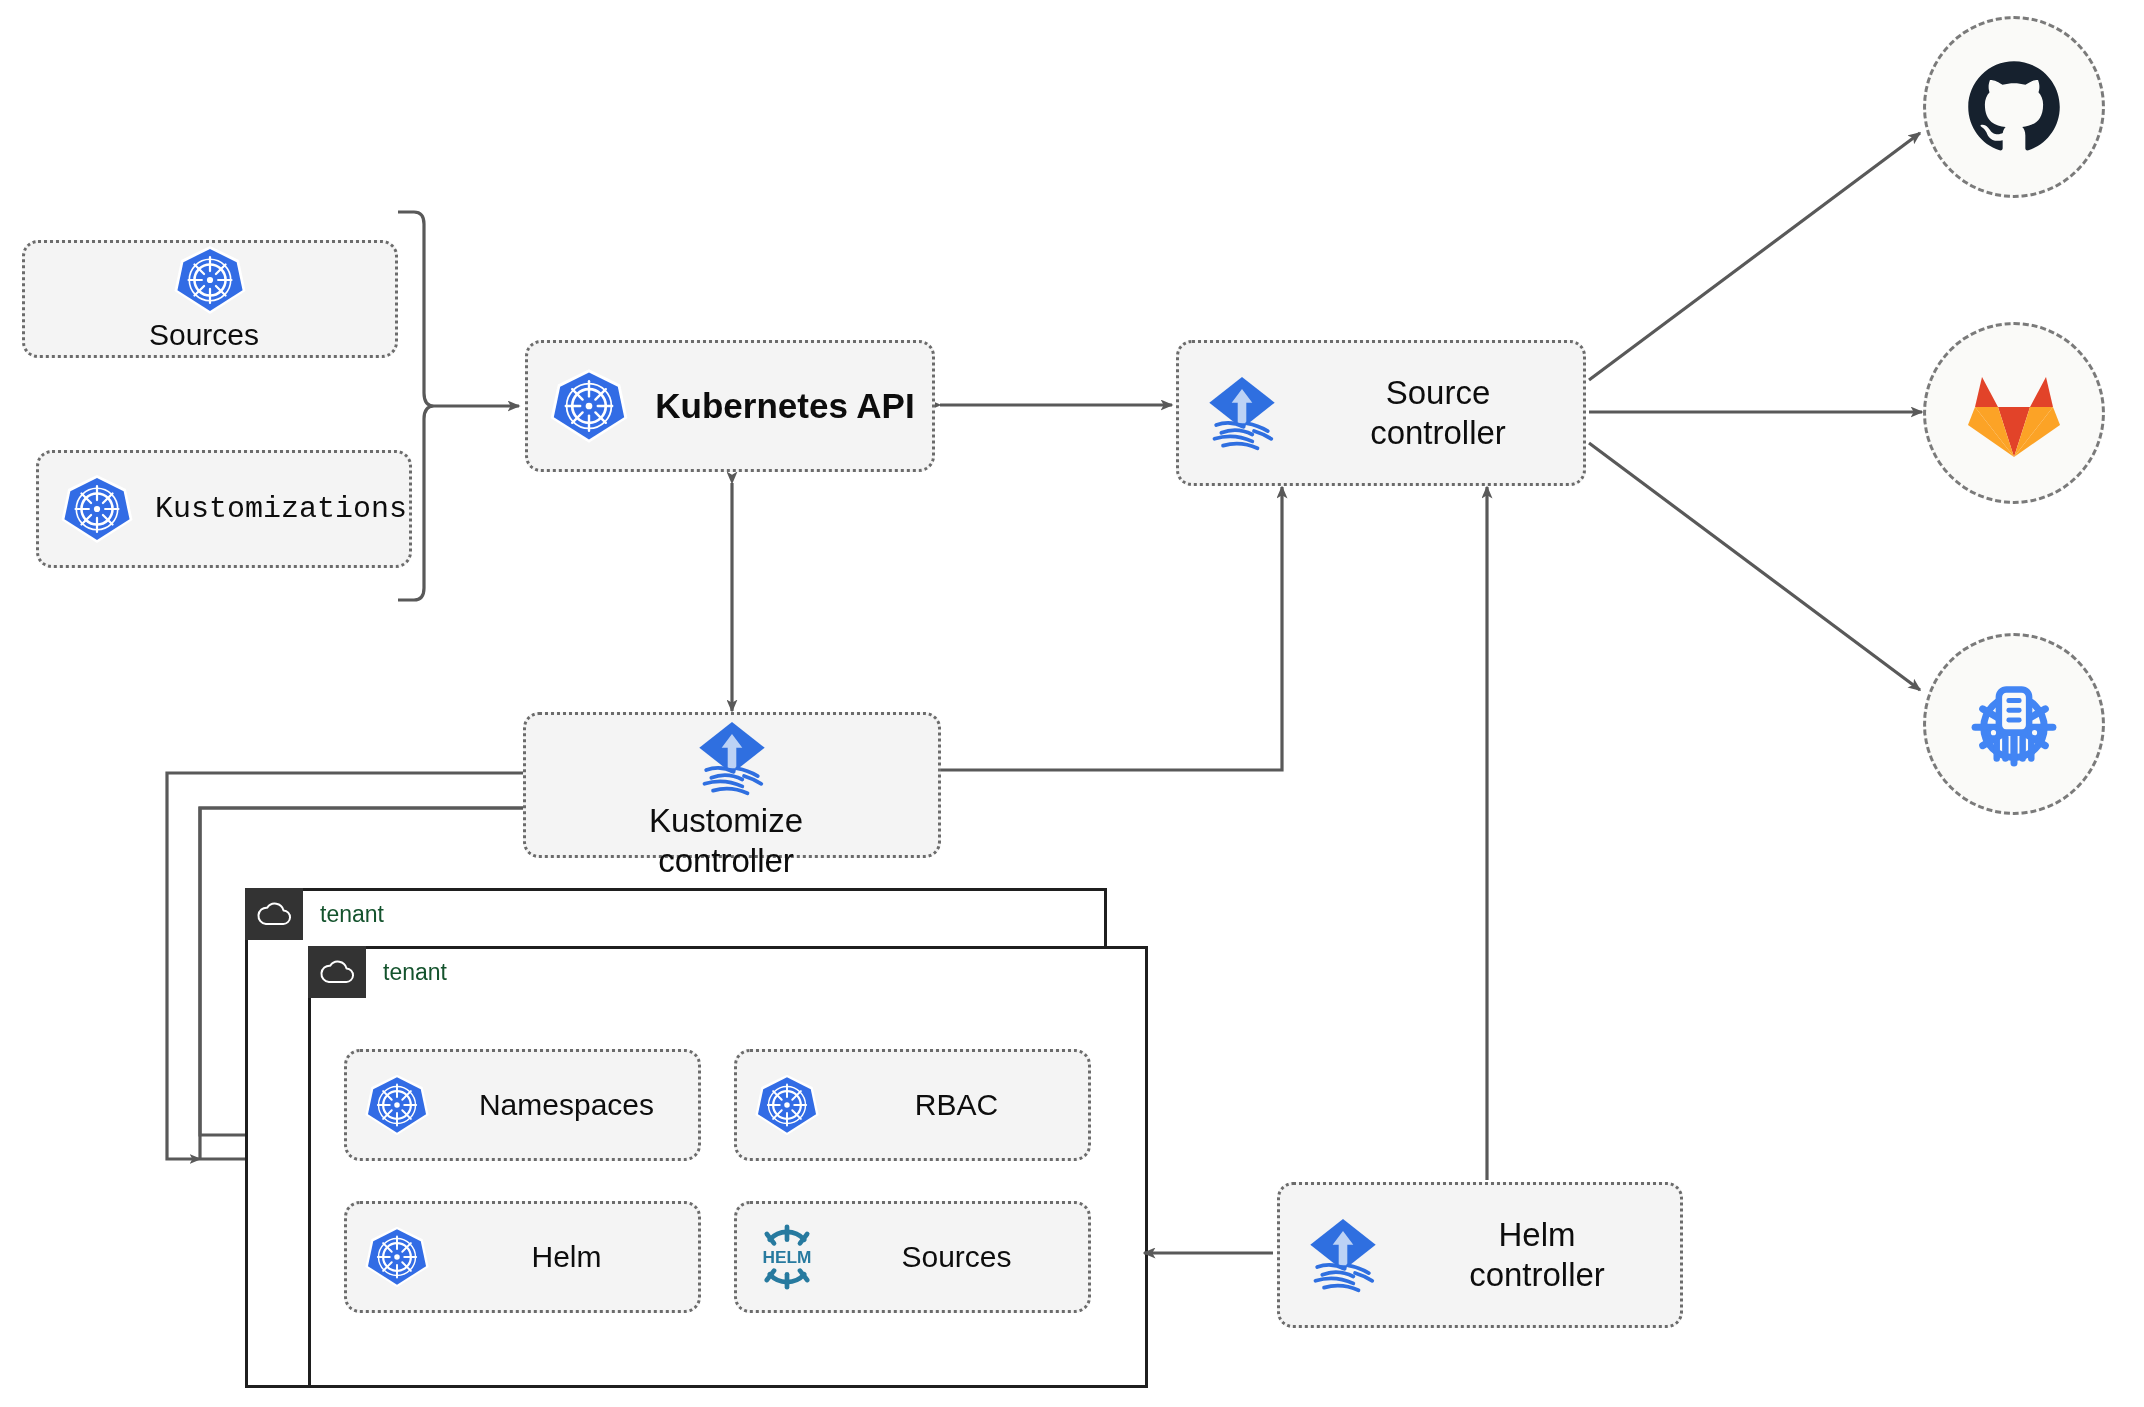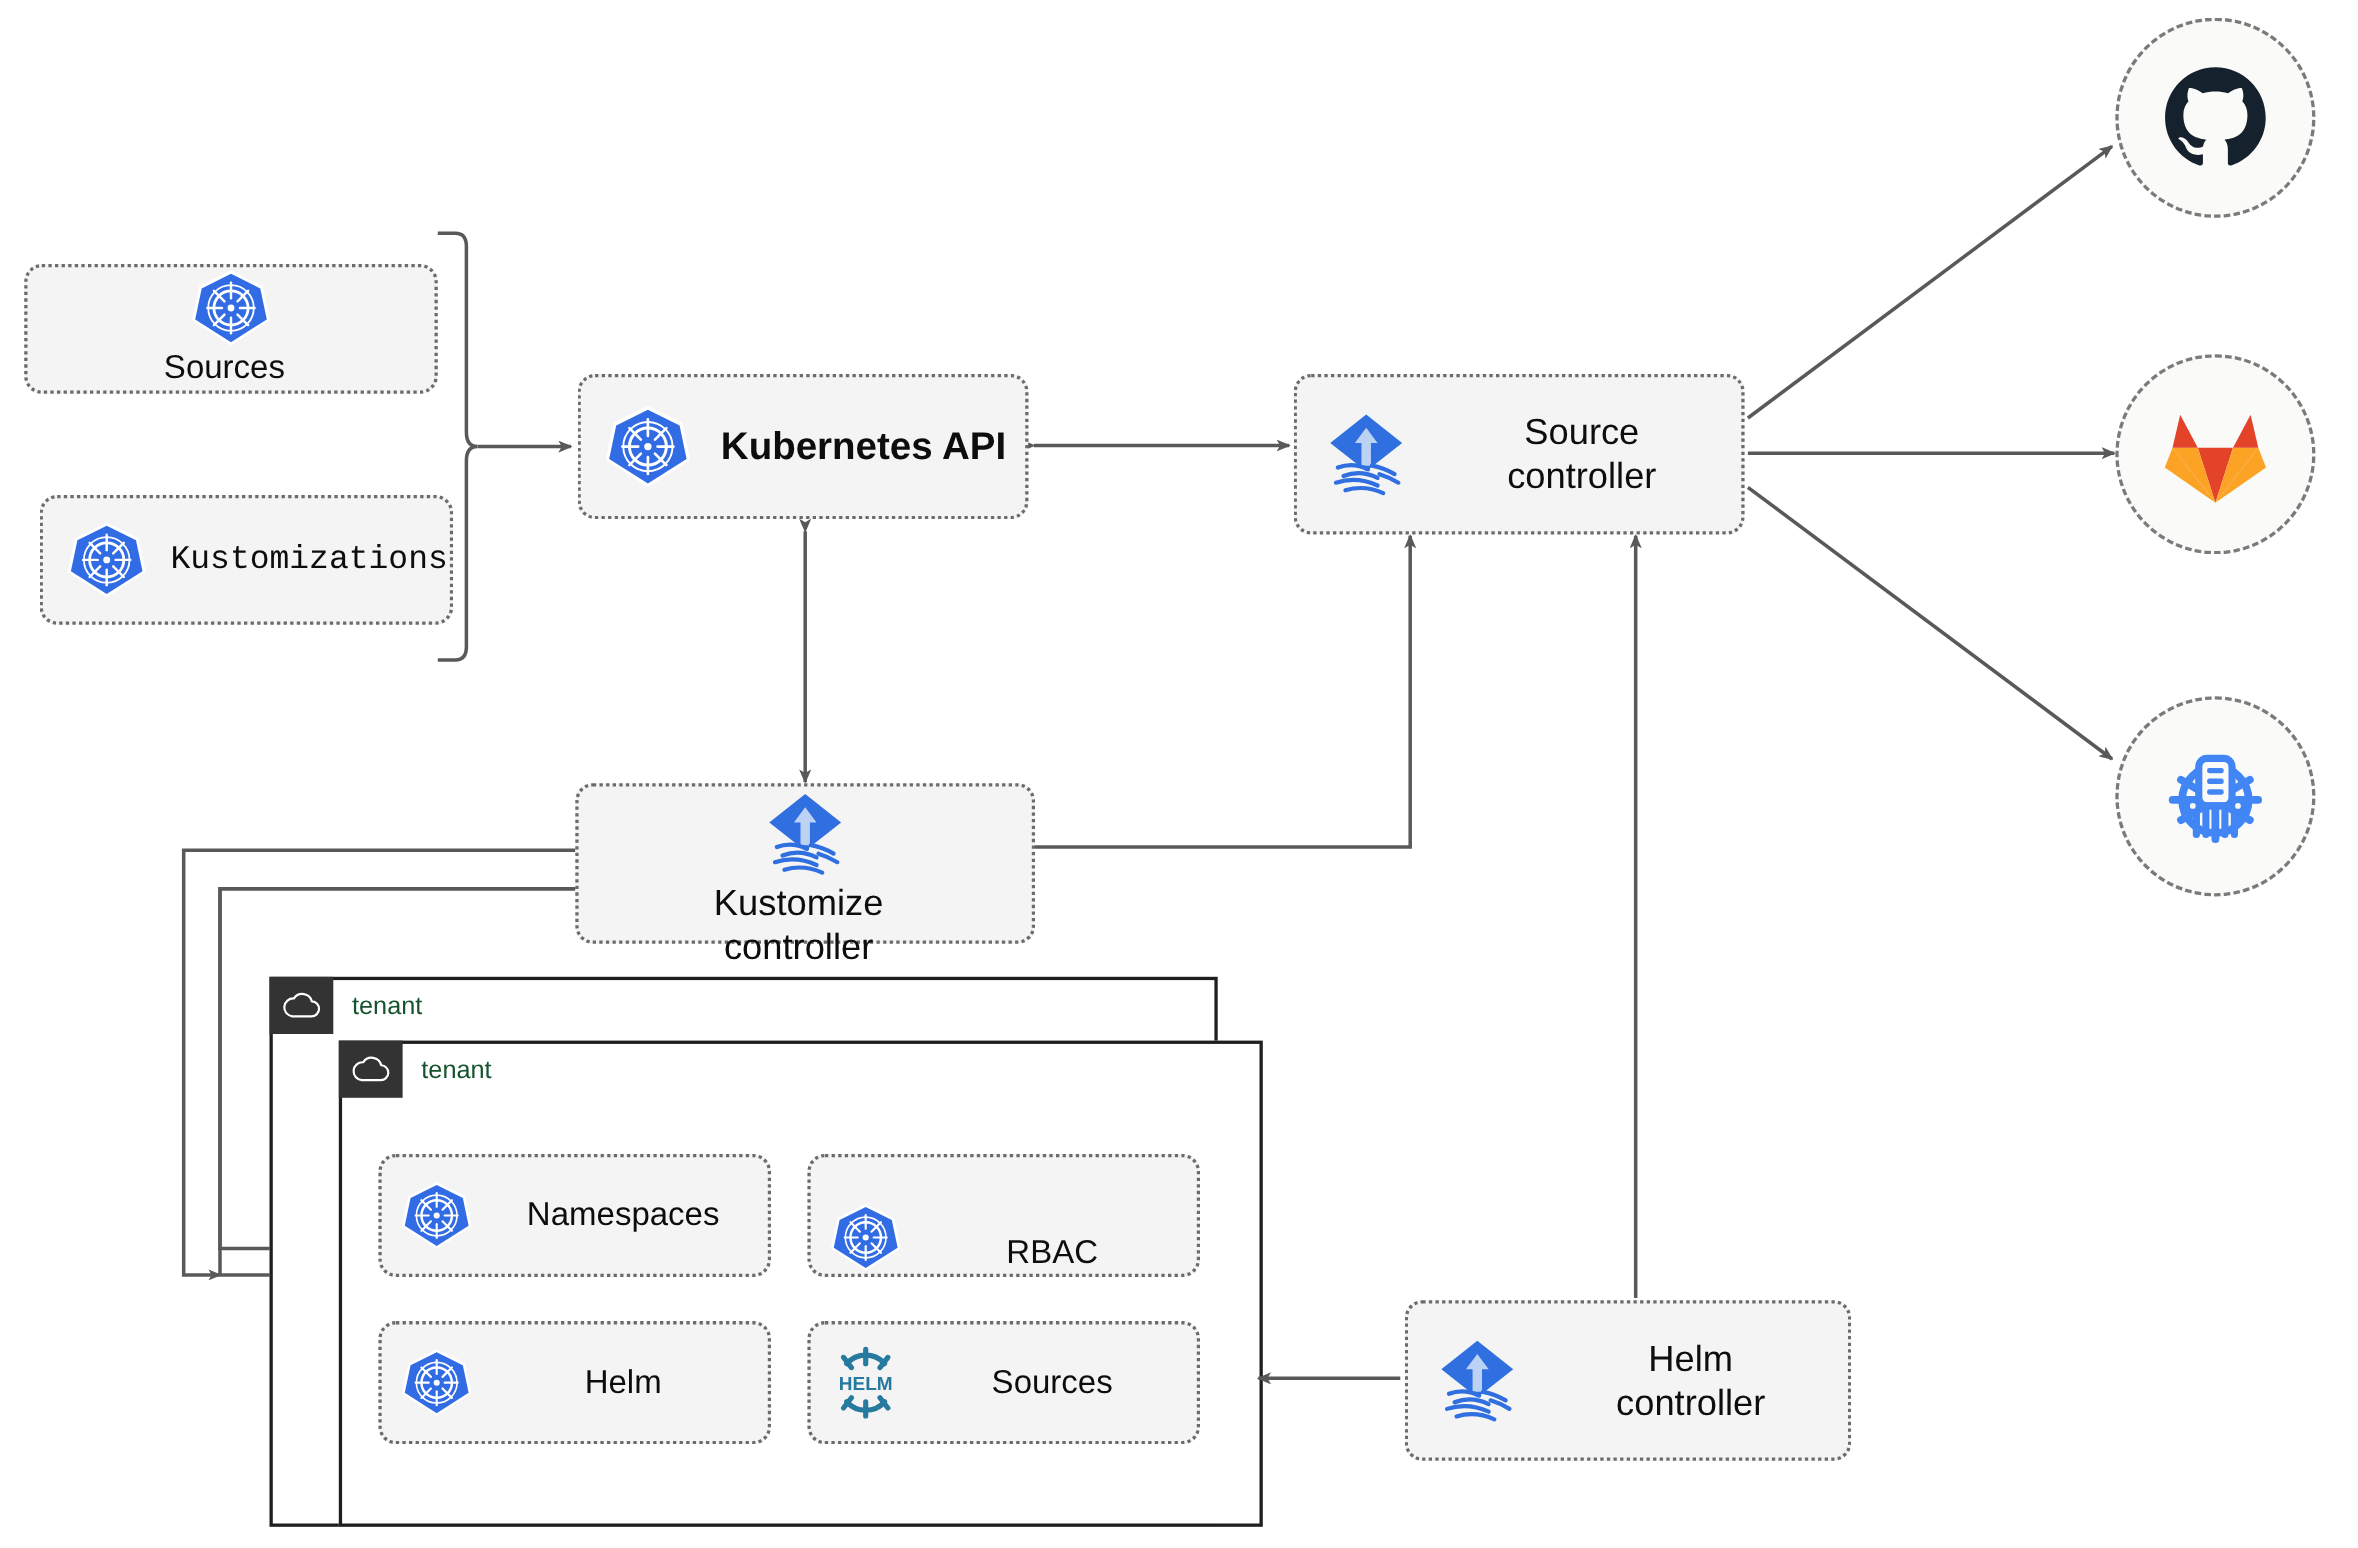--- a/index.html
+++ b/index.html
@@ -321,21 +321,21 @@
             <line x1="71" y1="29" x2="58" y2="42"></line>
               <line x1="42" y1="58" x2="29" y2="71"></line>
             <circle cx="50" cy="50" r="21" fill="none" stroke-width="3.4"></circle>
             <circle cx="50" cy="50" r="28" fill="none" stroke-width="2.2"></circle>
           </g>
         </svg>
       </div>
       <div class="lbl" style="font-size:30px;">Namespaces</div>
     </div>
 
-    <div class="node" style="left:423px;top:100px;width:357px;height:112px;align-items:flex-end;">
+    <div class="node" style="left:423px;top:100px;width:357px;height:112px;">
       <div class="ic" style="width:100px;">
         <svg width="66" height="66" viewBox="0 0 100 100">
           <polygon points="50,4 89,23 98,65 50,96 2,65 11,23" fill="#ffffff"></polygon>
           <polygon points="50,8 86,26 94,64 50,92 6,64 14,26" fill="#326CE5"></polygon>
           <g fill="#ffffff" stroke="#ffffff" stroke-width="3" stroke-linecap="round">
             <circle cx="50" cy="50" r="4.2" stroke="none"></circle>
             <line x1="50" y1="19" x2="50" y2="38"></line>
               <line x1="50" y1="62" x2="50" y2="81"></line>
             <line x1="21" y1="50" x2="39" y2="50"></line>
               <line x1="61" y1="50" x2="79" y2="50"></line>

